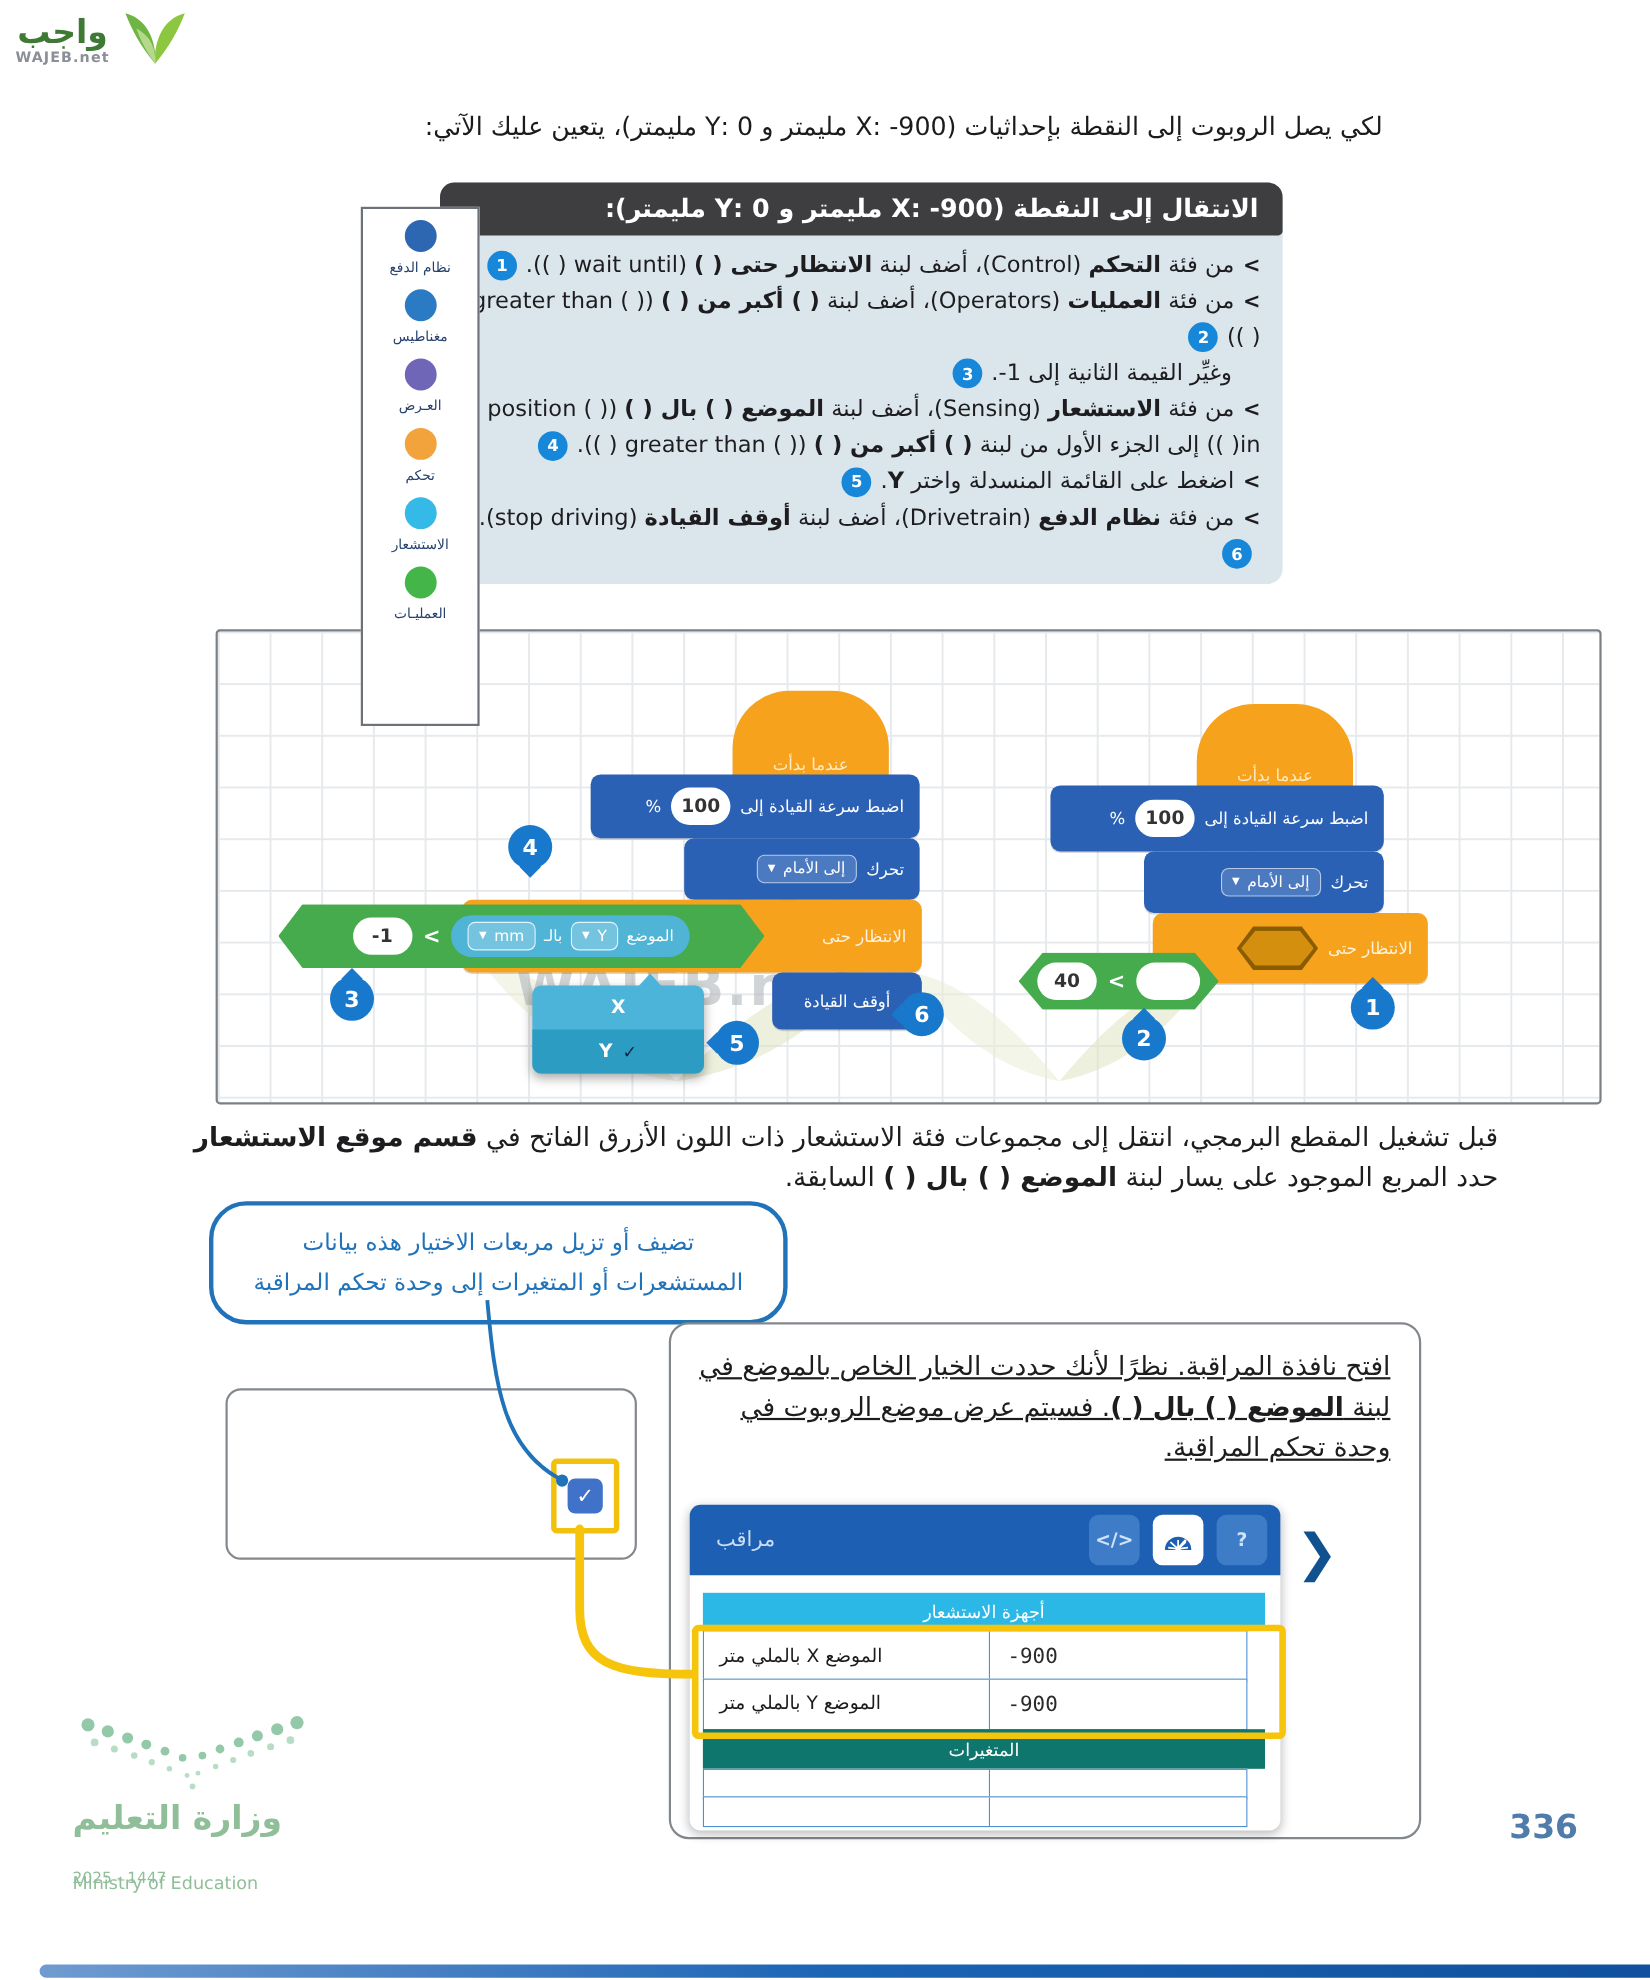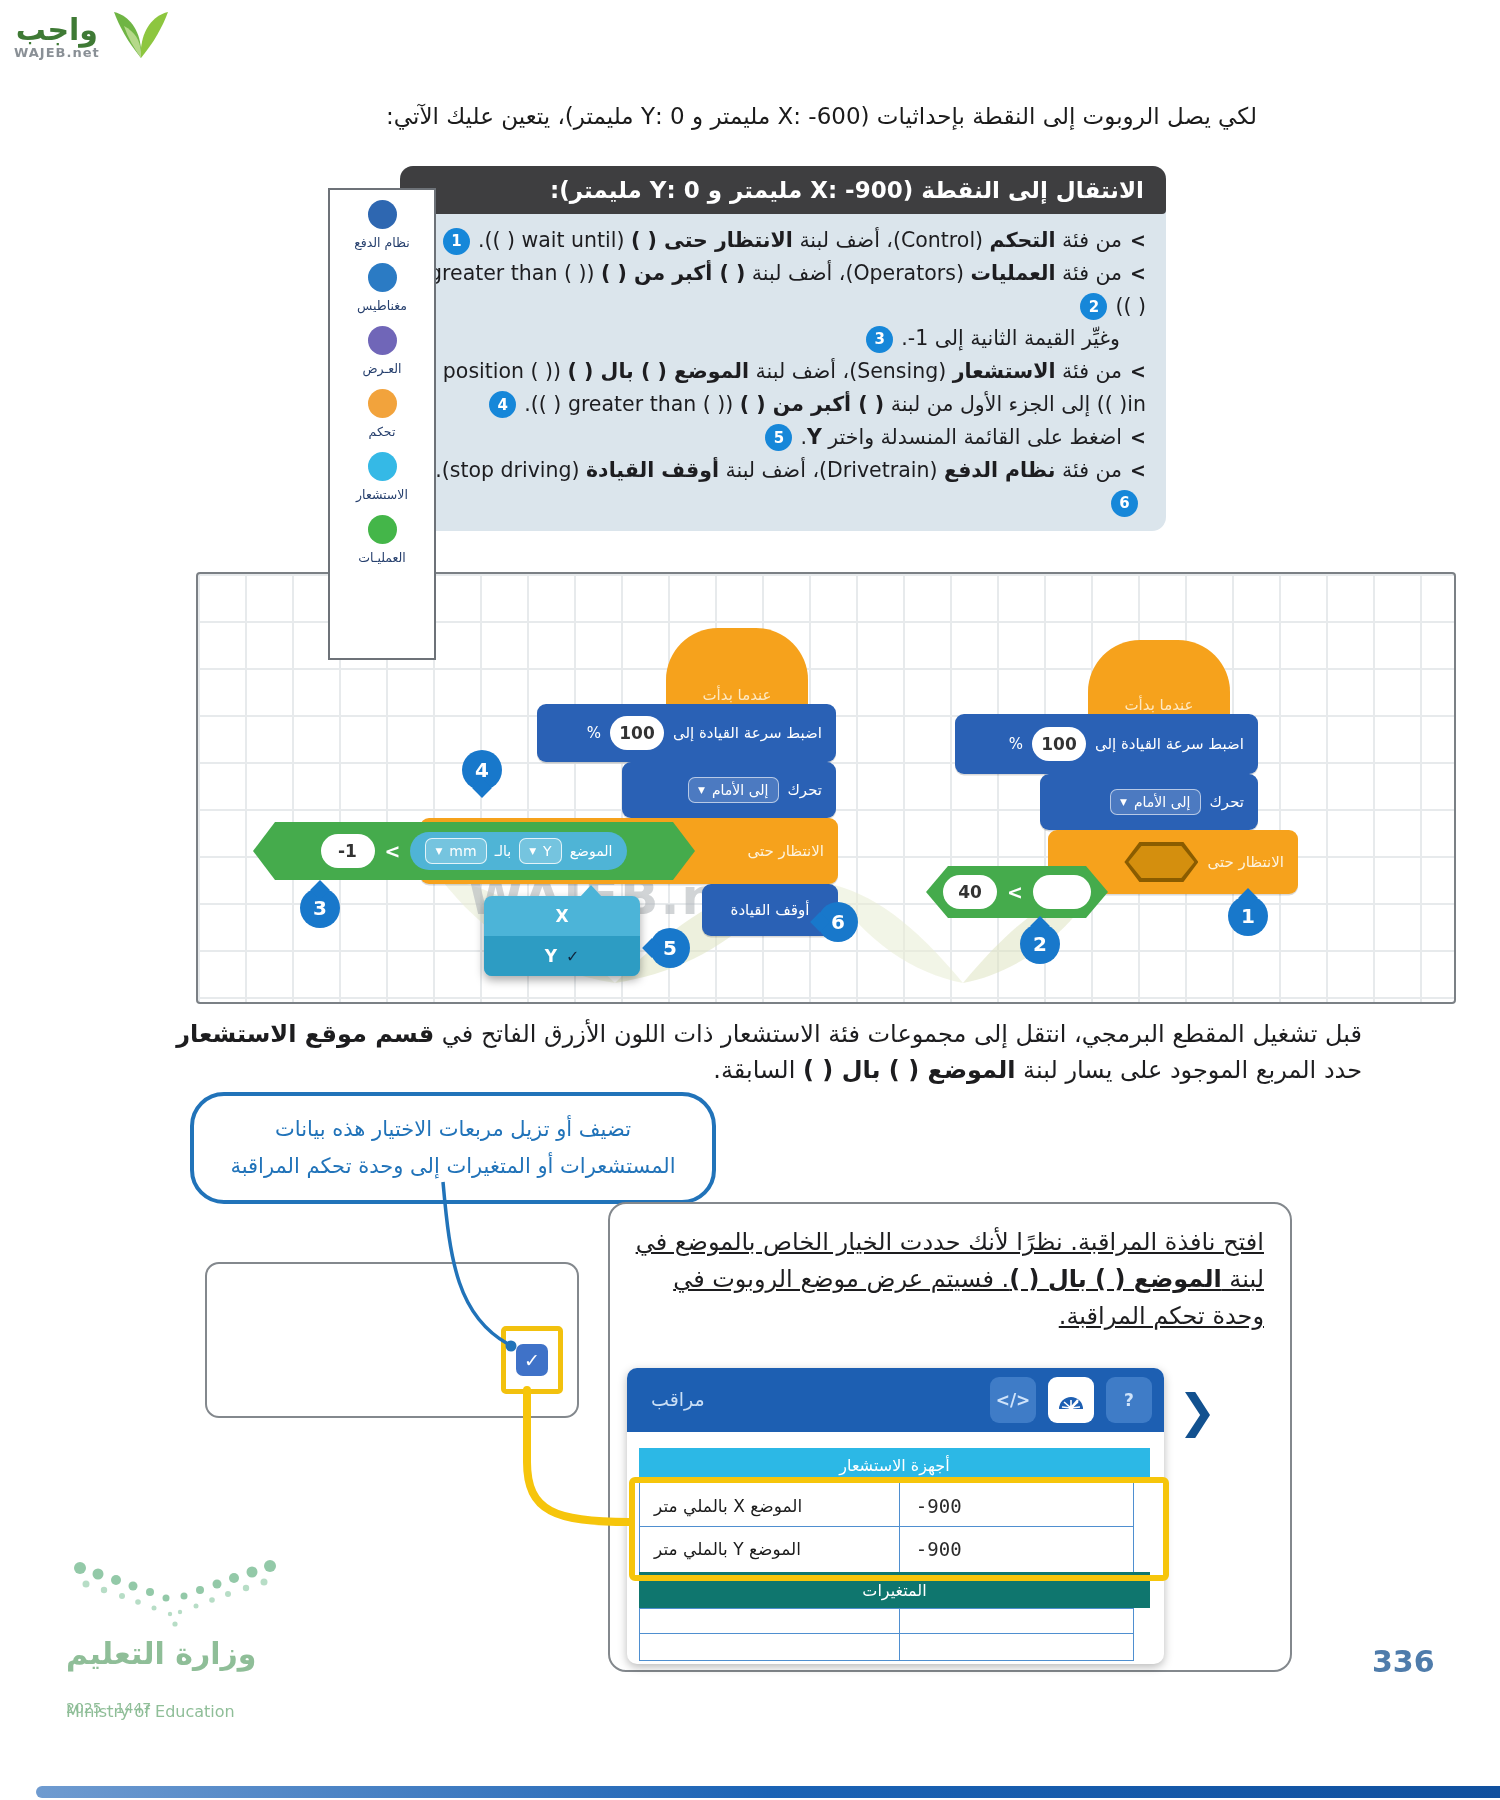--- a/index.html
+++ b/index.html
@@ -132,21 +132,21 @@
         <path d="M31 50 C44 34 52 20 58 4 C42 8 33 22 31 40 Z" fill="#8dc63f"></path>
         <path d="M31 50 C24 40 18 30 14 18 C25 24 30 32 31 44 Z" fill="#b5d98a"></path>
       </svg>
     </span>
     <span class="txt">
       <div class="ar">واجب</div>
       <div class="en">WAJEB.net</div>
     </span>
   </div>
 
-  <div class="abs intro" style="right:243px;top:103px;">لكي يصل الروبوت إلى النقطة بإحداثيات (600- :X مليمتر و 0 :Y مليمتر)، يتعين عليك الآتي:</div>
+  <div class="abs intro" style="right:243px;top:103px;">لكي يصل الروبوت إلى النقطة بإحداثيات (900- :X مليمتر و 0 :Y مليمتر)، يتعين عليك الآتي:</div>
 
   <div class="abs insbox" style="left:400px;top:166px;width:766px;">
     <div class="inshead">الانتقال إلى النقطة (900- :X مليمتر و 0 :Y مليمتر):</div>
     <div class="inslist">
         <div class="ins-line"><span class="chev">&lt;</span><span>من فئة </span><b>التحكم</b><span> (Control)، أضف لبنة </span><b>الانتظار حتى ( )</b><span> (wait until ( )).</span><span class="num-badge">1</span></div>
         <div class="ins-line"><span class="chev">&lt;</span><span>من فئة </span><b>العمليات</b><span> (Operators)، أضف لبنة </span><b>( ) أكبر من ( )</b><span> (( ) greater than ( ))</span><span class="num-badge">2</span></div>
         <div class="ins-line indent"><span>وغيِّر القيمة الثانية إلى 1-.</span><span class="num-badge">3</span></div>
         <div class="ins-line"><span class="chev">&lt;</span><span>من فئة </span><b>الاستشعار</b><span> (Sensing)، أضف لبنة </span><b>الموضع ( ) بال ( )</b><span> (position ( ) in( )) إلى الجزء الأول من لبنة </span><b>( ) أكبر من ( )</b><span> (( ) greater than ( )).</span><span class="num-badge">4</span></div>
         <div class="ins-line"><span class="chev">&lt;</span><span>اضغط على القائمة المنسدلة واختر </span><b>Y</b><span>.</span><span class="num-badge">5</span></div>
         <div class="ins-line"><span class="chev">&lt;</span><span>من فئة </span><b>نظام الدفع</b><span> (Drivetrain)، أضف لبنة </span><b>أوقف القيادة</b><span> (stop driving).</span><span class="num-badge">6</span></div>

